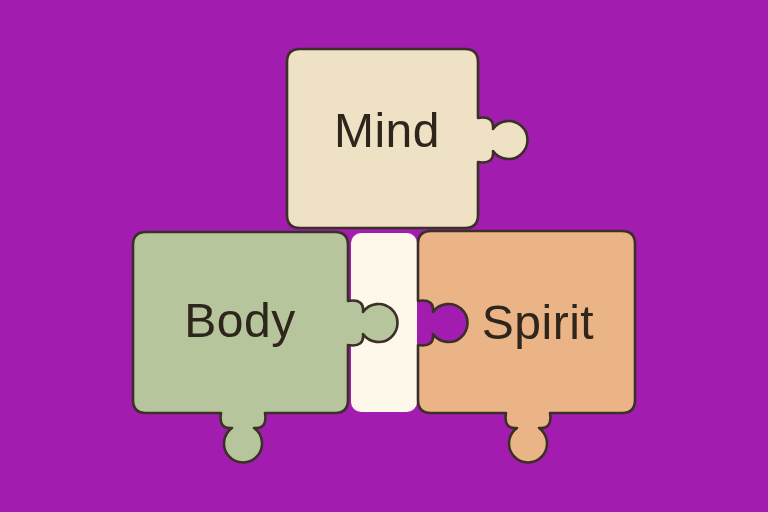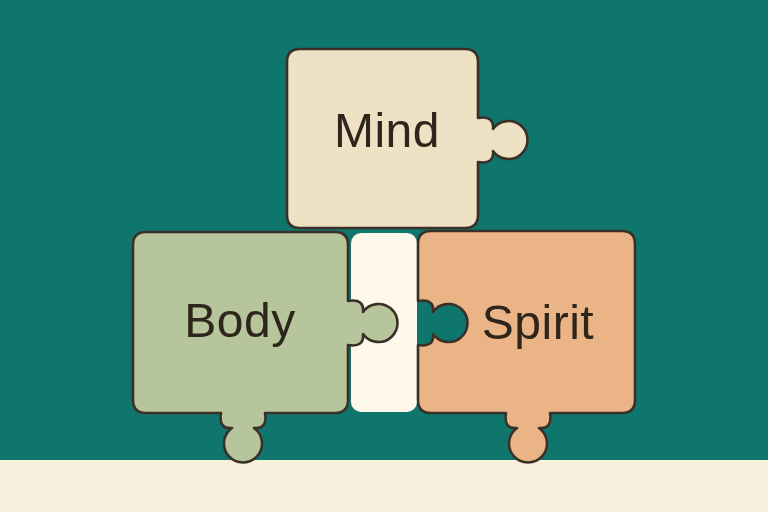--- a/index.html
+++ b/index.html
@@ -7,22 +7,22 @@
     padding: 0;
     width: 768px;
     height: 512px;
     overflow: hidden;
     background: #f8efdc;
     font-family: "Liberation Sans", sans-serif;
   }
   .canvas {
     position: relative;
     width: 768px;
-    height: 460px;
-    background: #0f766e;
+    height: 512px;
+    background: #a21caf;
   }
   svg.diagram {
     display: block;
     width: 768px;
     height: 512px;
   }
   .piece-shape {
     stroke: #3a3027;
     stroke-width: 2.6;
     stroke-linejoin: round;

